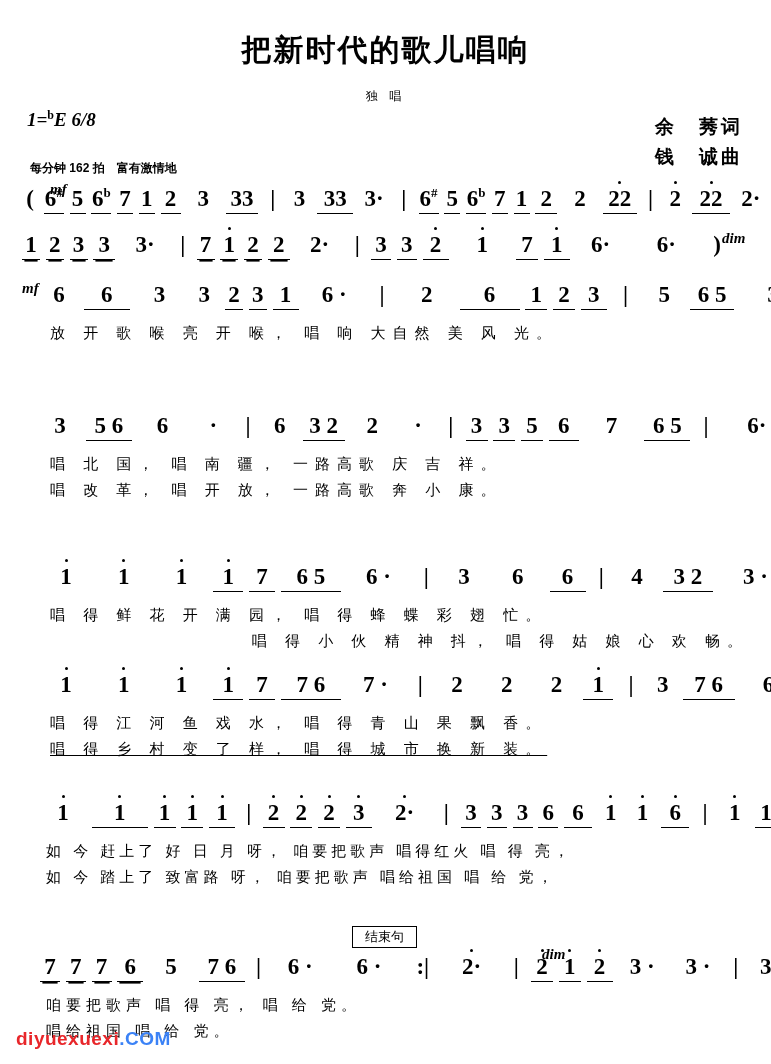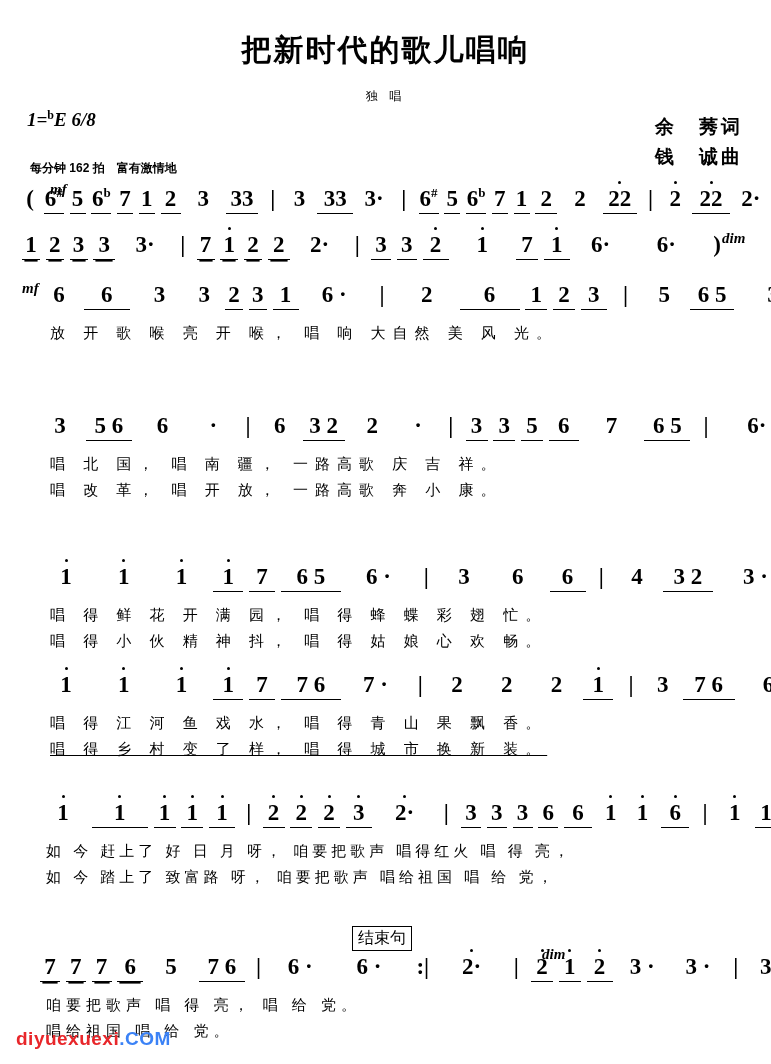--- a/index.html
+++ b/index.html
@@ -135,23 +135,23 @@
   .dyn {
     font-family: "Liberation Serif", serif;
     font-style: italic;
     font-weight: bold;
     font-size: 15px;
     position: absolute;
   }
   .mark {
     position: absolute;
     font-family: "Liberation Sans", sans-serif;
-    font-size: 16px;
+    font-size: 13px;
     border: 1px solid #000;
-    padding: 1px 5px;
+    padding: 1px 12px;
     background: #fff;
   }
   .watermark {
     position: absolute;
     left: 16px;
     bottom: 14px;
     font-family: "Liberation Sans", sans-serif;
     font-size: 19px;
     font-weight: bold;
     letter-spacing: 0.5px;
@@ -300,21 +300,21 @@
       <span class="cell" style="width:20px;">|</span>
       <span class="cell" style="width:44px;">3</span>
       <span class="cell" style="width:52px;">6</span>
       <span class="cell u" style="width:36px;">6</span>
       <span class="cell" style="width:20px;">|</span>
       <span class="cell" style="width:40px;">4</span>
       <span class="cell u" style="width:50px;">3 2</span>
       <span class="cell" style="width:74px;">3 ·</span>
     </div>
     <div class="lyric" style="letter-spacing:7px; padding-left:28px;">唱 得 鲜 花 开 满 园， 唱 得 蜂 蝶 彩 翅 忙。</div>
-    <div class="lyric" style="letter-spacing:7px; padding-left:28px;">唱 得 小 伙 精 神 抖， 唱 得 姑 娘 心 欢 畅。</div>
+    <div class="lyric" style="letter-spacing:7px; padding-left:28px;text-align:right;">唱 得 小 伙 精 神 抖， 唱 得 姑 娘 心 欢 畅。</div>
   </div>
 
   <div class="system" style="top:672px;">
     <div class="notes" style="padding-left:18px;">
       <span class="cell dot-above" style="width:52px;">1</span>
       <span class="cell dot-above" style="width:52px;">1</span>
       <span class="cell dot-above" style="width:52px;">1</span>
       <span class="cell u dot-above" style="width:30px;">1</span>
       <span class="cell u" style="width:26px;">7</span>
       <span class="cell u" style="width:60px;">7 6</span>

